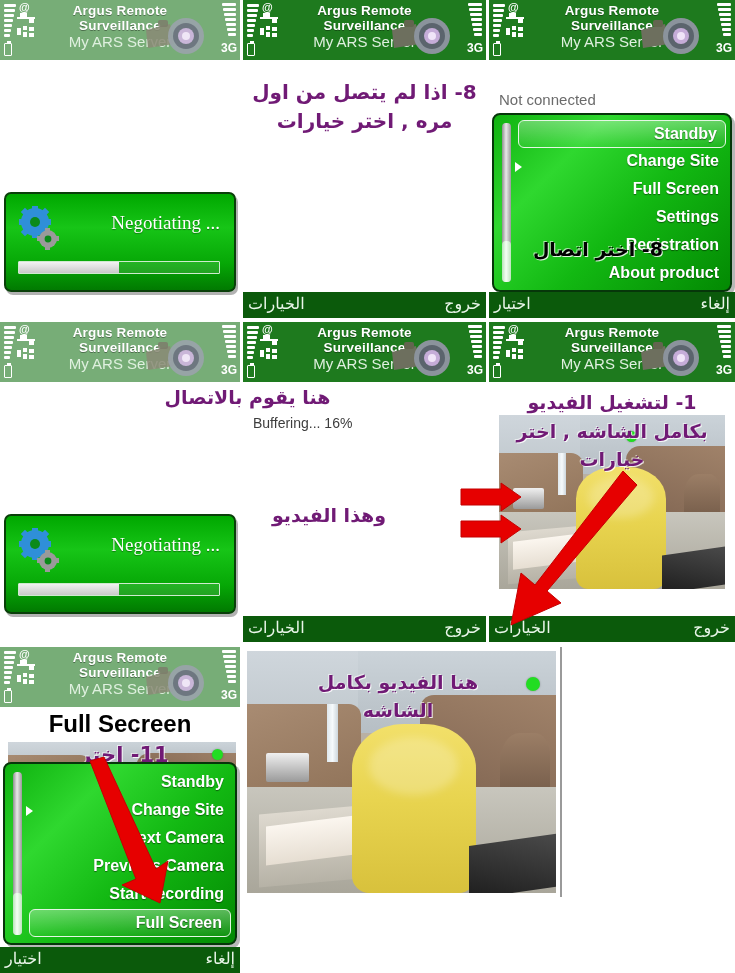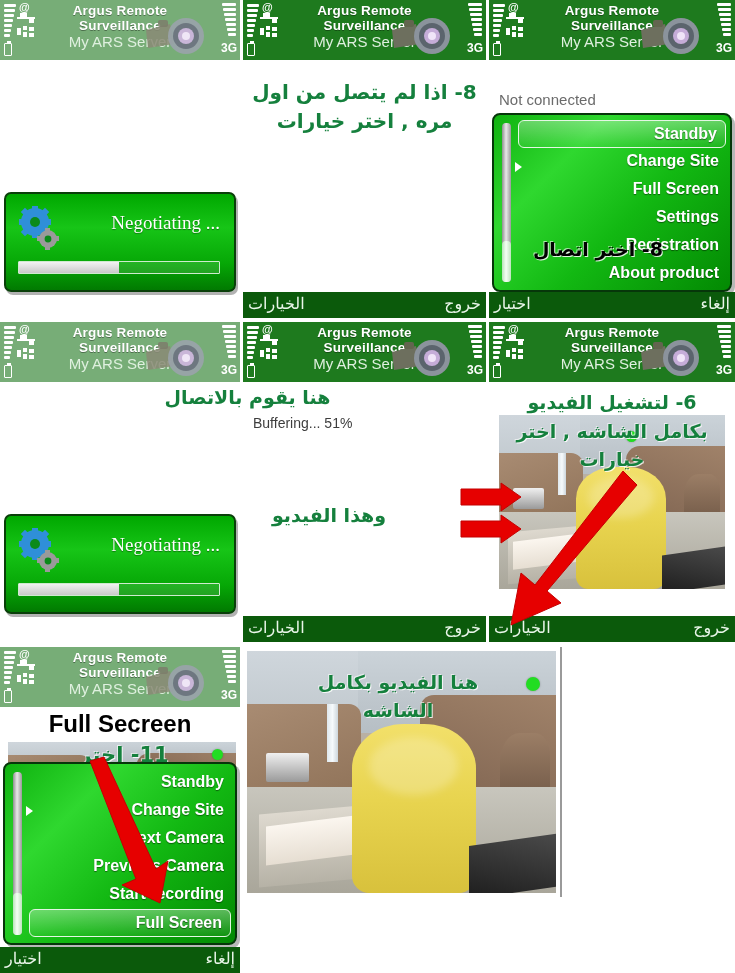--- a/index.html
+++ b/index.html
@@ -142,21 +142,21 @@
     background: linear-gradient(200deg,#4a4a4a,#1d1d1d); transform: skewY(-8deg); }
   .v-cam { position:absolute; left:6%; top:42%; width:14%; height:12%;
     background: linear-gradient(180deg,#f0f0f0,#9a9a9a); border-radius:2px; }
   .v-bottle { position:absolute; left:26%; top:22%; width:3.5%; height:24%;
     background: linear-gradient(90deg,#dfe7ec,#f6fafc,#cdd6dc); }
   .v-dot { position:absolute; width:11px; height:11px; border-radius:50%;
     background:#22dd22; box-shadow:0 0 2px rgba(0,0,0,.3); }
 
   
   .ar {
-    position:absolute; direction:rtl; color:#15803d;
+    position:absolute; direction:rtl; color:#701a75;
     font-family:"DejaVu Sans","Liberation Sans",sans-serif;
     font-weight:bold; text-align:center;
     text-shadow: 1px 1px 0 rgba(255,255,255,.85), -1px -1px 0 rgba(255,255,255,.6);
     white-space:pre-line; line-height:1.45;
   }
   .en-note { position:absolute; color:#000; font-weight:bold; }
 
   
   .arw { position:absolute; }
   .arw svg { display:block; overflow:visible; }
@@ -507,21 +507,21 @@
           <i></i>
           <i></i>
           <i></i>
           <i></i>
           <i></i>
           <i></i>
         </div>
       <div class="g3">3G</div>
     </div>
     <div class="body-area" style="top:60px;bottom:26px;"></div>
-    <div class="status-txt" style="left:10px;top:93px;color:#3d3d3d;font-size:14px;">Buffering... 51%</div>
+    <div class="status-txt" style="left:10px;top:93px;color:#3d3d3d;font-size:14px;">Buffering... 16%</div>
     <div class="ar" style="left:16px;top:180px;width:140px;font-size:19px;text-align:center;">وهذا الفيديو</div>
     <div class="softbar" style="bottom:0;">
       <div class="l">الخيارات</div>
       <div class="r">خروج</div>
     </div>
   </div>
 
   <div class="panel" style="left:489px;top:322px;width:246px;height:320px;">
     <div class="hdr">
       <div class="sig-bars">
@@ -581,21 +581,21 @@
       <div class="v-floor"></div>
         <div class="v-table"></div>
         <div class="v-paper"></div>
       <div class="v-bottle"></div>
         <div class="v-cam"></div>
       <div class="v-chair"></div>
         <div class="v-dark"></div>
     </div>
     <div class="v-dot" style="left:137px;top:109px;"></div>
 
-    <div class="ar" style="left:6px;right:6px;top:66px;font-size:19px;line-height:1.5;">6- لتشغيل الفيديو
+    <div class="ar" style="left:6px;right:6px;top:66px;font-size:19px;line-height:1.5;">1- لتشغيل الفيديو
 بكامل الشاشه , اختر
 خيارات</div>
 
     <div class="softbar" style="bottom:0;">
       <div class="l">الخيارات</div>
       <div class="r">خروج</div>
     </div>
   </div>
 
   <div class="panel" style="left:0;top:647px;width:240px;height:326px;">

